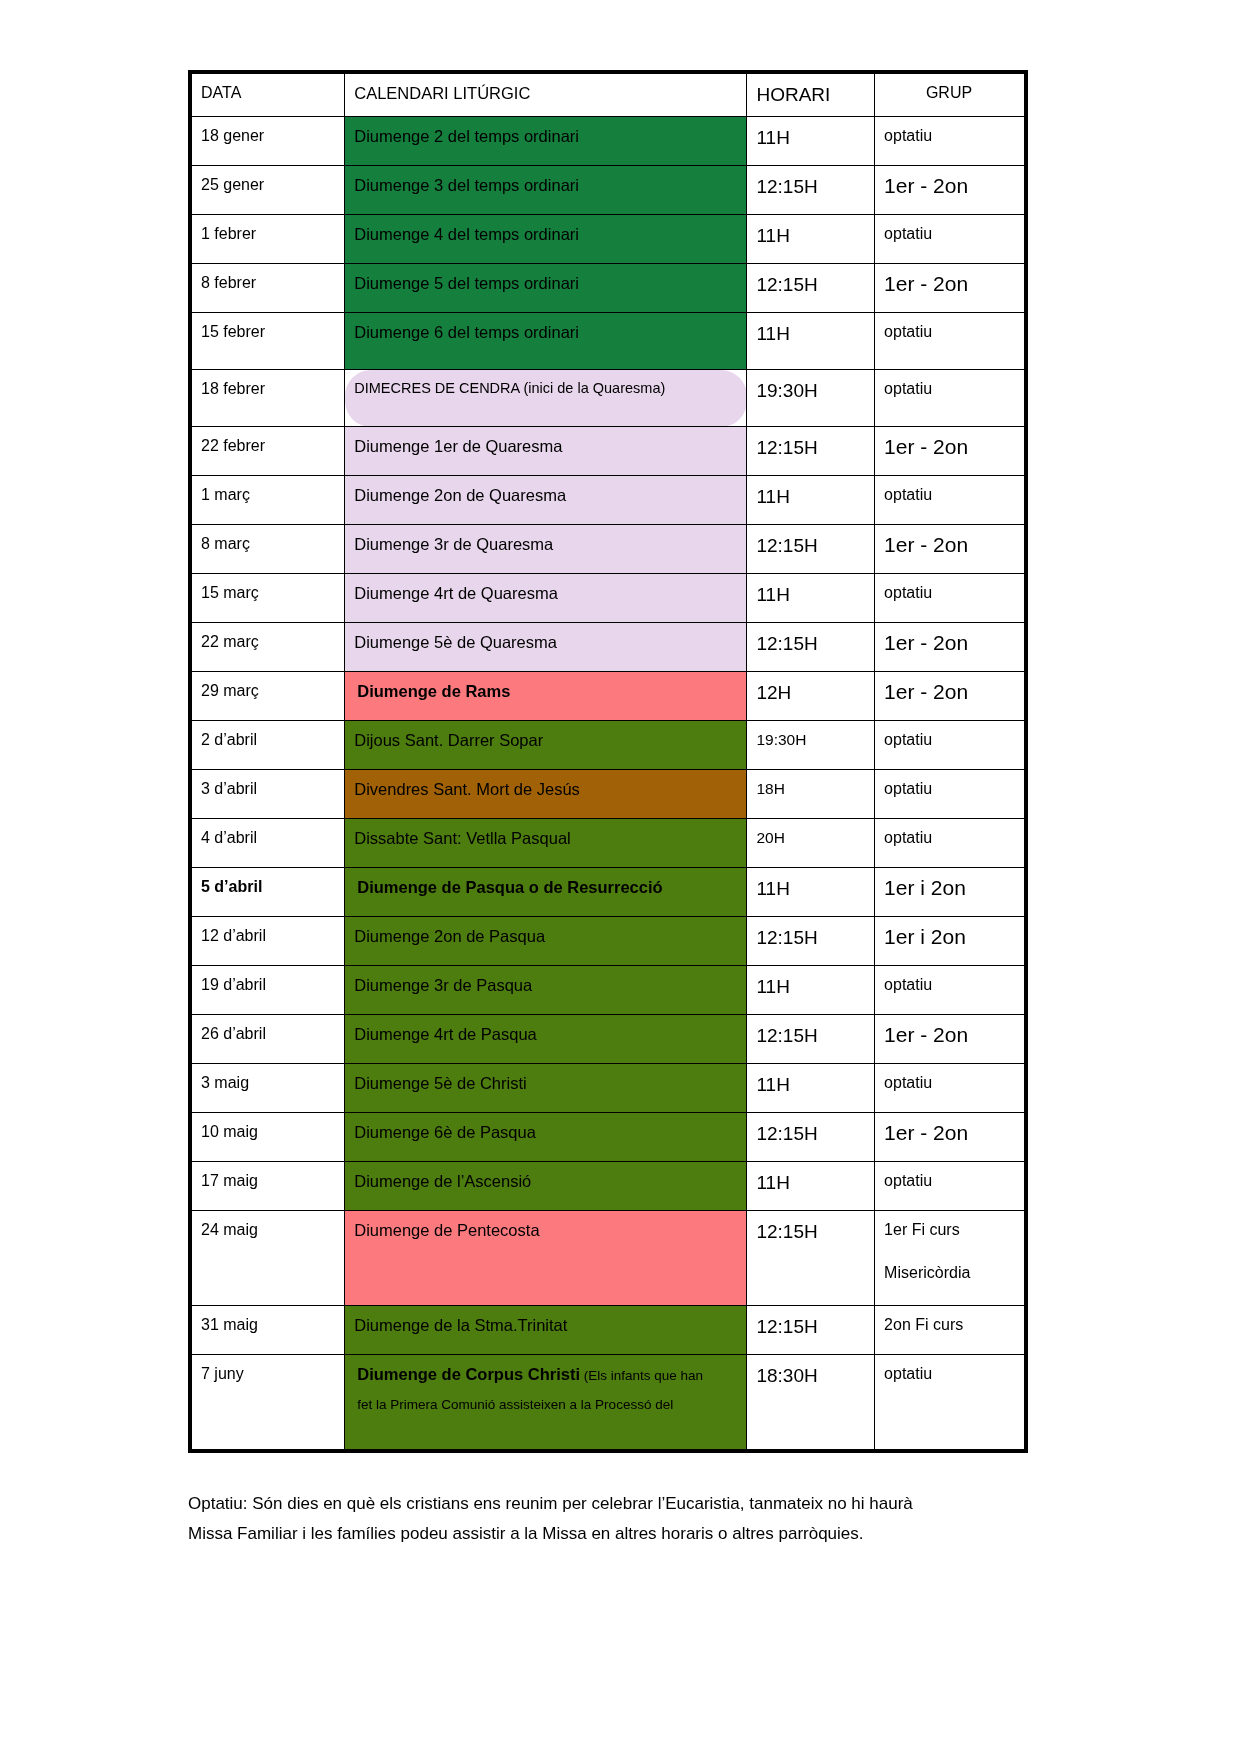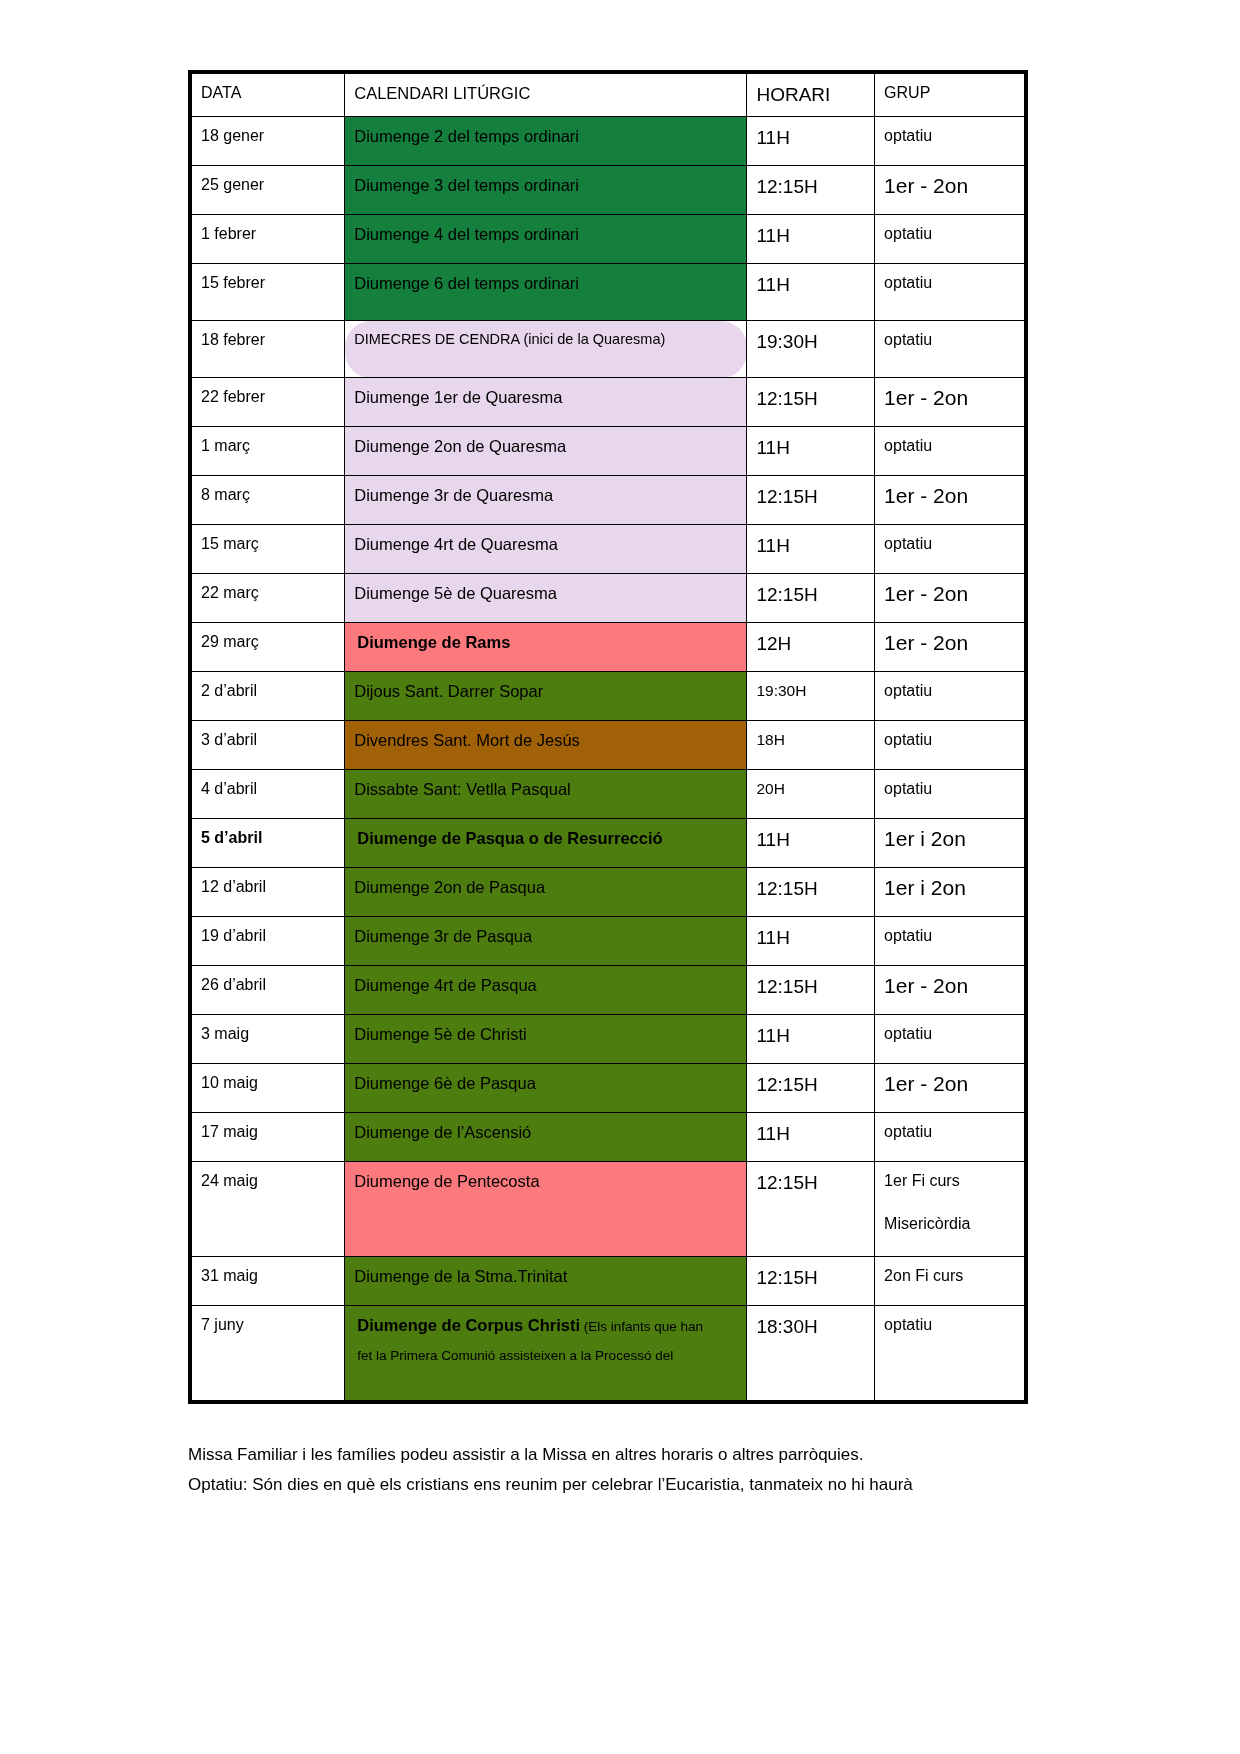--- a/index.html
+++ b/index.html
@@ -44,21 +44,21 @@
     overflow: hidden;
   }
   
   .hdr td {
     font-size: 17px;
     height: 24px;
     padding-top: 14px;
     padding-bottom: 14px;
   }
   .hdr td.grup-head {
-    text-align: left;
+    text-align: center;
   }
 
   
   td.data {
     font-size: 16px;
     padding-top: 11px;
   }
   td.data.bold { font-weight: bold; }
 
   td.liturgy {
@@ -148,20 +148,26 @@
           <td class="liturgy bg-green">Diumenge 3 del temps ordinari</td>
           <td class="horari">12:15H</td>
           <td class="grup big">1er - 2on</td>
         </tr>
         <tr class="r-h48">
           <td class="data">1 febrer</td>
           <td class="liturgy bg-green">Diumenge 4 del temps ordinari</td>
           <td class="horari">11H</td>
           <td class="grup">optatiu</td>
         </tr>
+        <tr class="r-h48">
+          <td class="data">8 febrer</td>
+          <td class="liturgy bg-green">Diumenge 5 del temps ordinari</td>
+          <td class="horari">12:15H</td>
+          <td class="grup big">1er - 2on</td>
+        </tr>
         <tr class="r-h56">
           <td class="data">15 febrer</td>
           <td class="liturgy bg-green">Diumenge 6 del temps ordinari</td>
           <td class="horari">11H</td>
           <td class="grup">optatiu</td>
         </tr>
         <tr class="r-h56">
           <td class="data">18 febrer</td>
           <td class="liturgy bg-purple small">DIMECRES DE CENDRA (inici de la Quaresma)</td>
           <td class="horari">19:30H</td>
@@ -278,17 +284,17 @@
         <tr class="r-tall">
           <td class="data">7 juny</td>
           <td class="liturgy bg-none bold"><span>Diumenge de Corpus Christi</span><span class="corpus-note"> (Els infants que han</span><span class="corpus-line2">fet la Primera Comunió assisteixen a la Processó del</span></td>
           <td class="horari">18:30H</td>
           <td class="grup">optatiu</td>
         </tr>
       </tbody>
   </table>
 
   <div class="footer-note">
+    <div>Optatiu: Són dies en què els cristians ens reunim per celebrar l’Eucaristia, tanmateix no hi haurà</div>
     <div>Missa Familiar i les famílies podeu assistir a la Missa en altres horaris o altres parròquies.</div>
-    <div>Optatiu: Són dies en què els cristians ens reunim per celebrar l’Eucaristia, tanmateix no hi haurà</div>
   </div>
 
 </div>
 
 </body></html>

